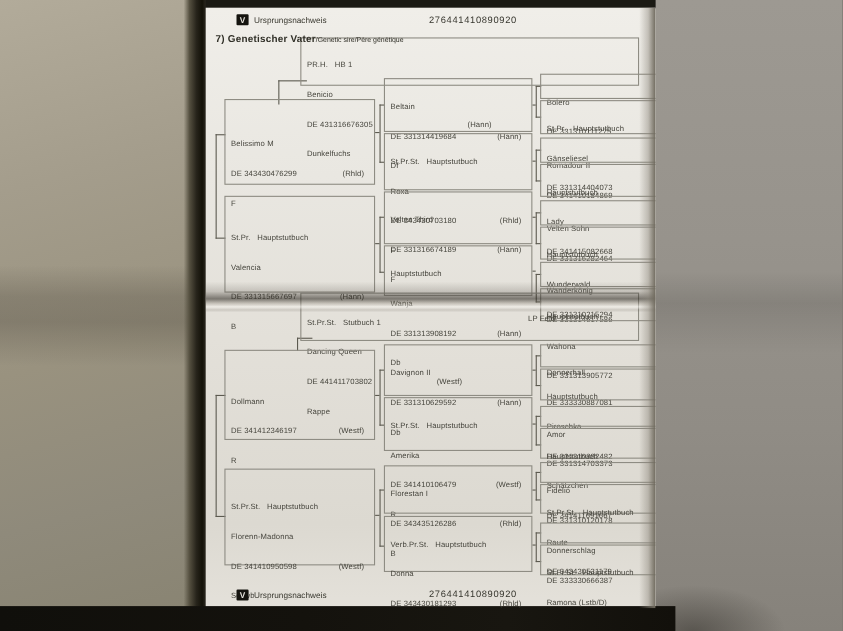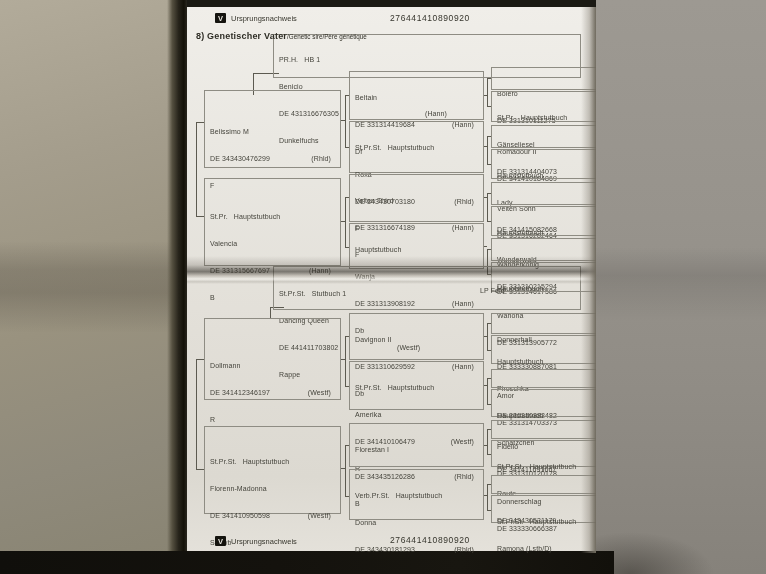--- a/index.html
+++ b/index.html
@@ -57,21 +57,21 @@
   <div class="band-top"></div>
 
   <div class="paper">
 
     <div class="hdr" style="left:28px;top:6px">
       <span class="vlogo">V</span>
       <span>Ursprungsnachweis</span>
     </div>
     <div class="docnum" style="left:203px;top:6px">276441410890920</div>
     <div class="sect">
-      <b>8) Genetischer Vater</b><span>/Genetic sire/Père génétique</span>
+      <b>7) Genetischer Vater</b><span>/Genetic sire/Père génétique</span>
     </div>
 
     <div class="pbox subj-sire" style="left:86px;top:27px;width:308px;height:44px;padding-top:2px">
       <div>PR.H.   HB 1</div>
       <div>Benicio</div>
       <div class="idrow"><span>DE 431316676305</span><span class="breed">(Hann)</span></div>
       <div>Dunkelfuchs</div>
     </div>
 
     <div class="pbox" style="left:17px;top:83px;width:137px;height:78px;padding-top:18px">

